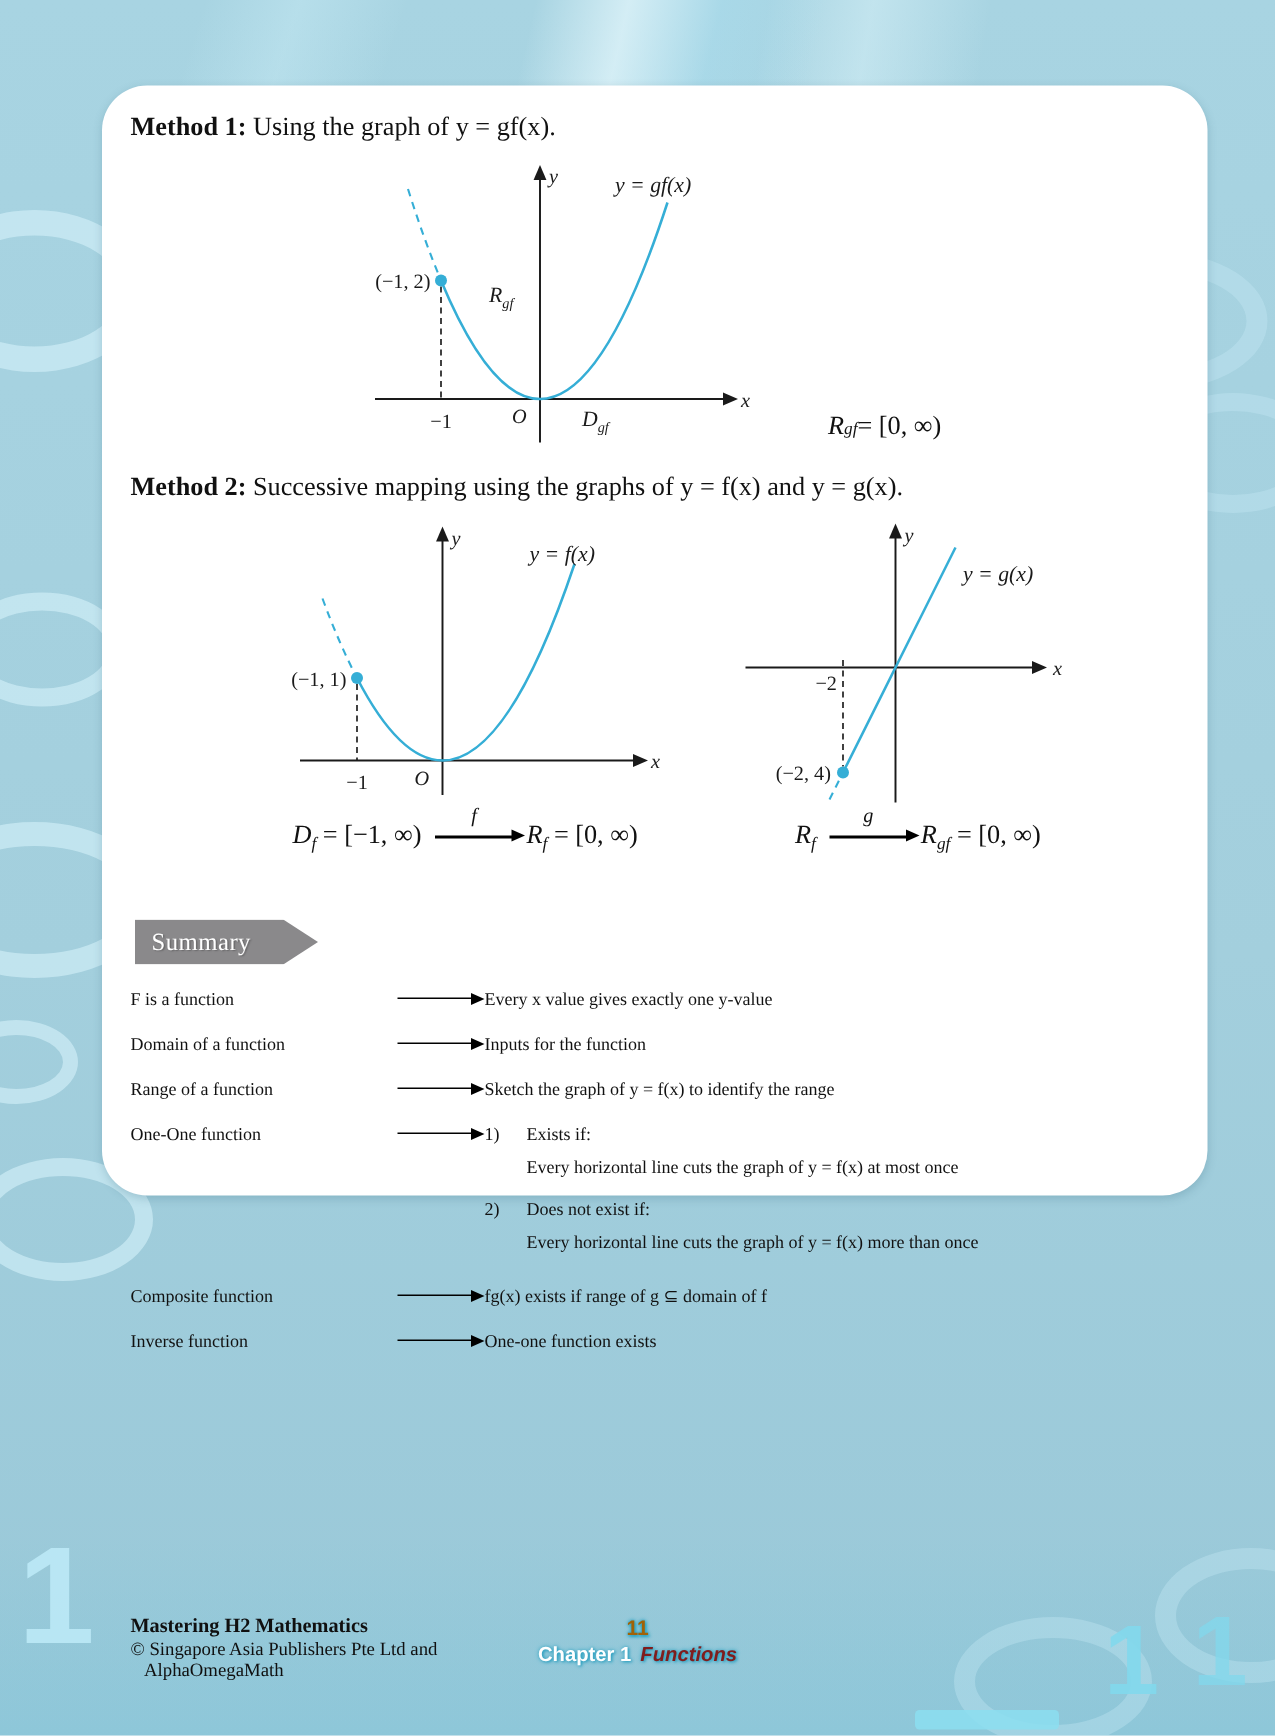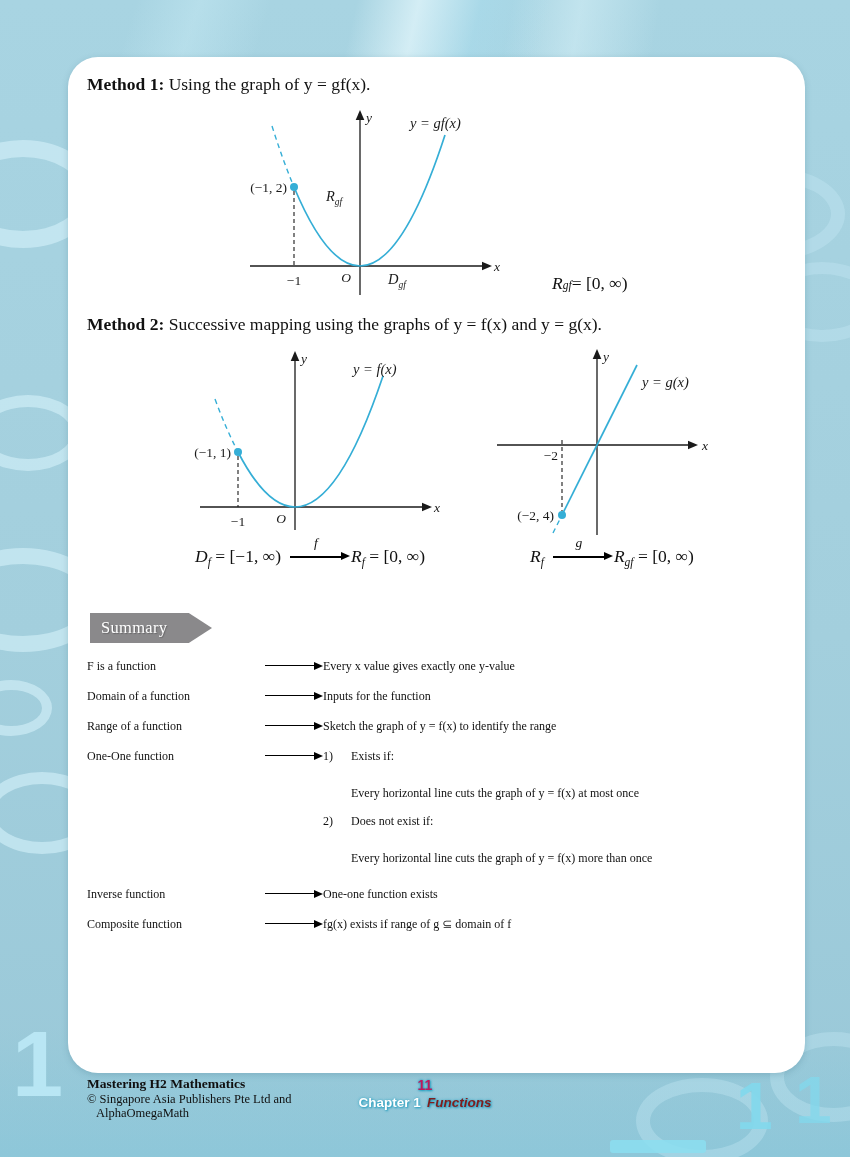--- a/index.html
+++ b/index.html
@@ -19,21 +19,21 @@
   }
   .bg-bottom {
     position:absolute; left:0; bottom:0; width:850px; height:130px;
     background:linear-gradient(180deg, rgba(255,255,255,0), rgba(128,198,218,.45));
   }
   .ring { position:absolute; border-radius:50%; border-style:solid; border-color:rgba(213,242,250,.6); }
   .ring.faint { border-color:rgba(200,234,246,.35); }
   .digit { position:absolute; font-family:"Liberation Sans", sans-serif; font-weight:bold; }
   
   .card {
-    position:absolute; left:68px; top:57px; width:737px; height:1016px;
+    position:absolute; left:68px; top:57px; width:737px; height:740px;
     background:#ffffff; border-radius:30px;
     box-shadow:0 2px 6px rgba(60,110,130,.25);
     padding-left:35px;
   }
   .heading { position:absolute; font-size:17.5px; color:#111; white-space:nowrap; }
   .heading b { font-weight:bold; }
   
   svg { position:absolute; overflow:visible; }
   svg text { font-family:"Liberation Serif", serif; fill:#1a1a1a; font-size:13.5px; }
   svg .it { font-style:italic; }
@@ -64,28 +64,28 @@
     text-shadow:1px 1px 1px rgba(0,0,0,.25);
   }
   .summary { position:absolute; left:19px; top:598px; width:702px; font-size:12px; color:#111; line-height:22px; }
   .srow { display:grid; grid-template-columns:178px 58px 1fr; margin-bottom:8px; align-items:start; }
   .sarrow { width:50px; height:1.4px; background:#000; position:relative; margin-top:10px; }
   .sarrow::after {
     content:""; position:absolute; right:-8px; top:-3.4px;
     border-left:9px solid #000; border-top:4.1px solid transparent; border-bottom:4.1px solid transparent;
   }
   .num-item { display:grid; grid-template-columns:28px 1fr; margin-bottom:6px; }
-  .nbody { width:442px;margin-top:15px; }
+  .nbody { width:442px; }
   
   .footer-left { position:absolute; left:87px; top:1077px; color:#101010; line-height:14.5px; }
   .footer-left .bt { font-weight:bold; font-size:13.5px; }
   .footer-left .cp { font-size:12.5px; }
   .footer-left .cp2 { font-size:12.5px; padding-left:9px; }
   .footer-center { position:absolute; left:0; top:1077px; width:850px; text-align:center; font-family:"Liberation Sans", sans-serif; line-height:17px; }
-  .page-num { font-size:14px; font-weight:bold; color:#be185d; text-shadow:0 0 3px #2fa5c4, 0 0 2px #2fa5c4, 1px 1px 2px #2fa5c4; }
+  .page-num { font-size:14px; font-weight:bold; color:#a16207; text-shadow:0 0 3px #2fa5c4, 0 0 2px #2fa5c4, 1px 1px 2px #2fa5c4; }
   .chapter { font-size:13.5px; font-weight:bold; color:#fff; text-shadow:0 0 3px #2fa5c4, 1px 1px 2px #2a9cbd; }
   .chapter .fn { font-style:italic; font-weight:bold; color:#7f1d1d; margin-left:6px; }
 </style>
 </head>
 <body>
 
 <div class="bg-top"></div>
 <div class="bg-bottom"></div>
 <div class="ring" style="left:-52px;top:140px;width:150px;height:108px;border-width:17px;"></div>
 <div class="ring faint" style="left:108px;top:142px;width:88px;height:64px;border-width:11px;"></div>
@@ -212,28 +212,28 @@
           <span>1)</span>
           <span><span>Exists if:</span><br><span class="nbody" style="display:inline-block;">Every horizontal line cuts the graph of y = f(x) at most once</span></span>
         </span>
         <span class="num-item">
           <span>2)</span>
           <span><span>Does not exist if:</span><br><span class="nbody" style="display:inline-block;">Every horizontal line cuts the graph of y = f(x) more than once</span></span>
         </span>
       </span>
     </div>
     <div class="srow">
+      <span>Composite function</span>
+      <span class="sarrow"></span>
+      <span>fg(x) exists if range of g ⊆ domain of f</span>
+    </div>
+    <div class="srow">
       <span>Inverse function</span>
       <span class="sarrow"></span>
       <span>One-one function exists</span>
-    </div>
-    <div class="srow">
-      <span>Composite function</span>
-      <span class="sarrow"></span>
-      <span>fg(x) exists if range of g ⊆ domain of f</span>
     </div>
   </div>
 </div>
 
 <div class="footer-left">
   <div class="bt">Mastering H2 Mathematics</div>
   <div class="cp">© Singapore Asia Publishers Pte Ltd and</div>
   <div class="cp2">AlphaOmegaMath</div>
 </div>
 <div class="footer-center">

